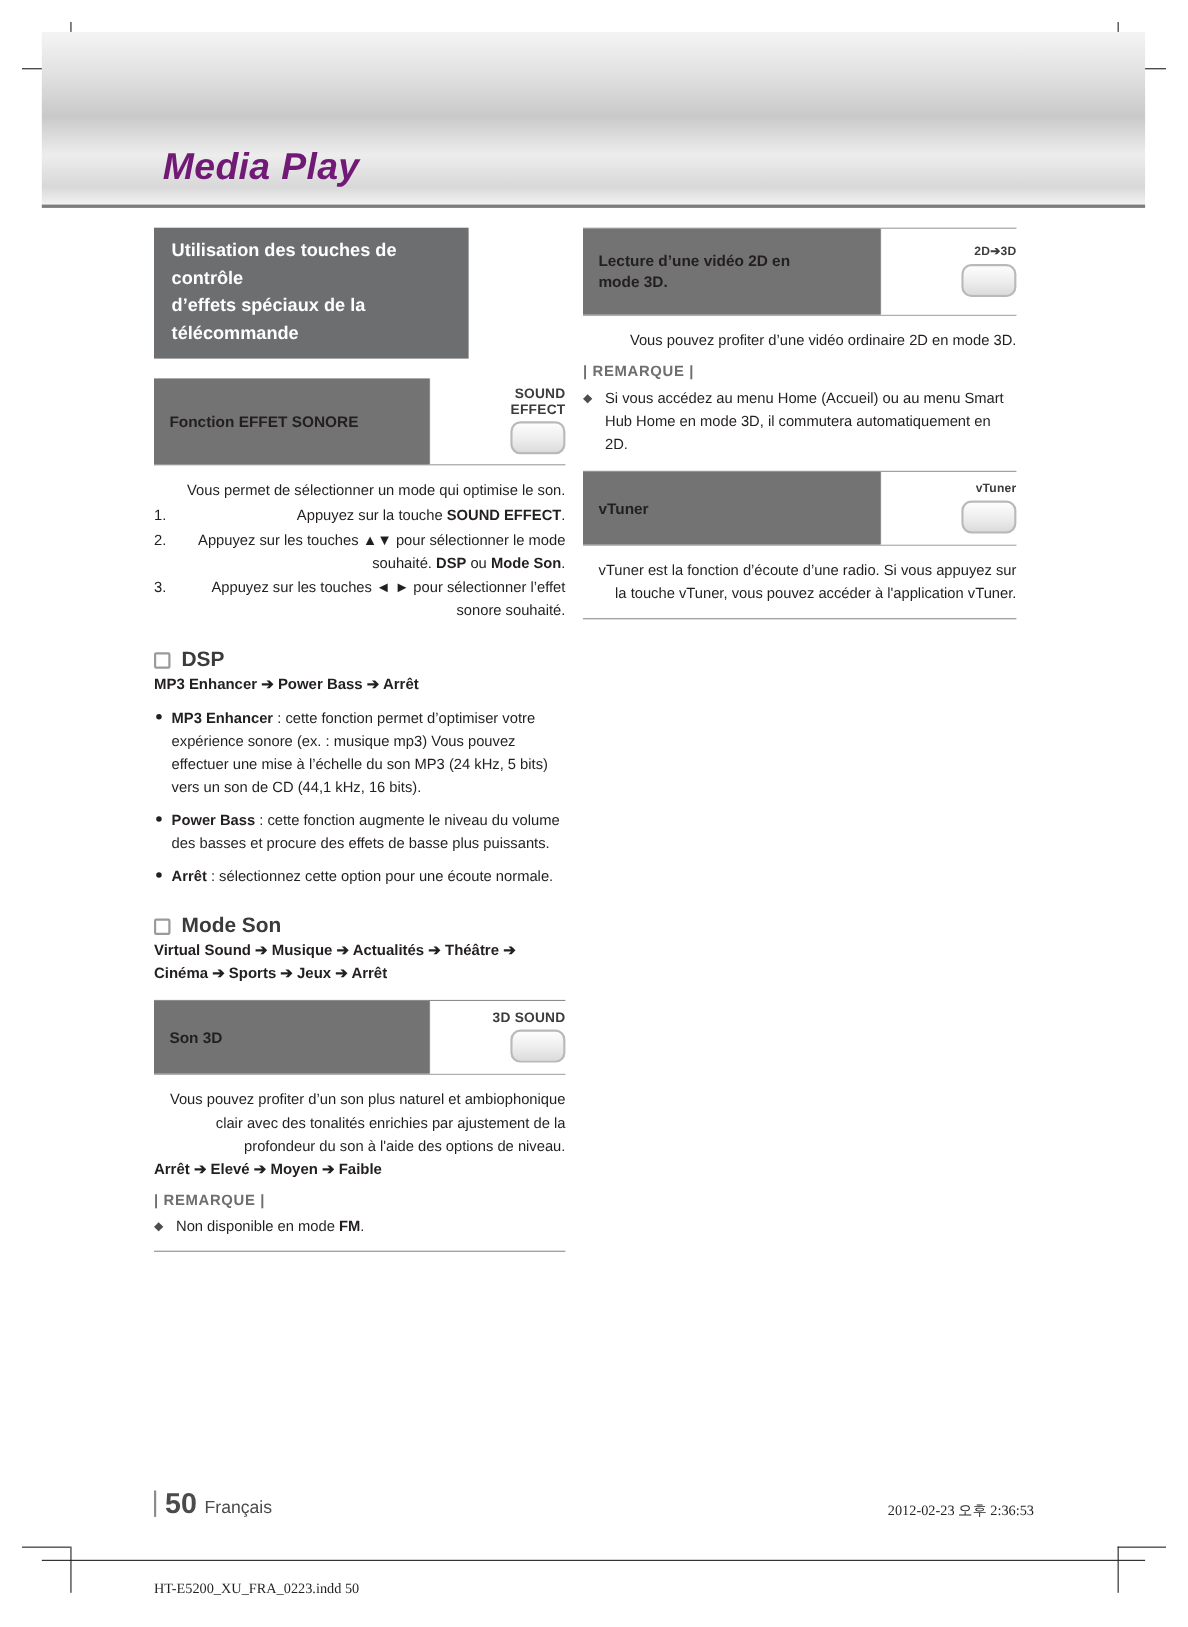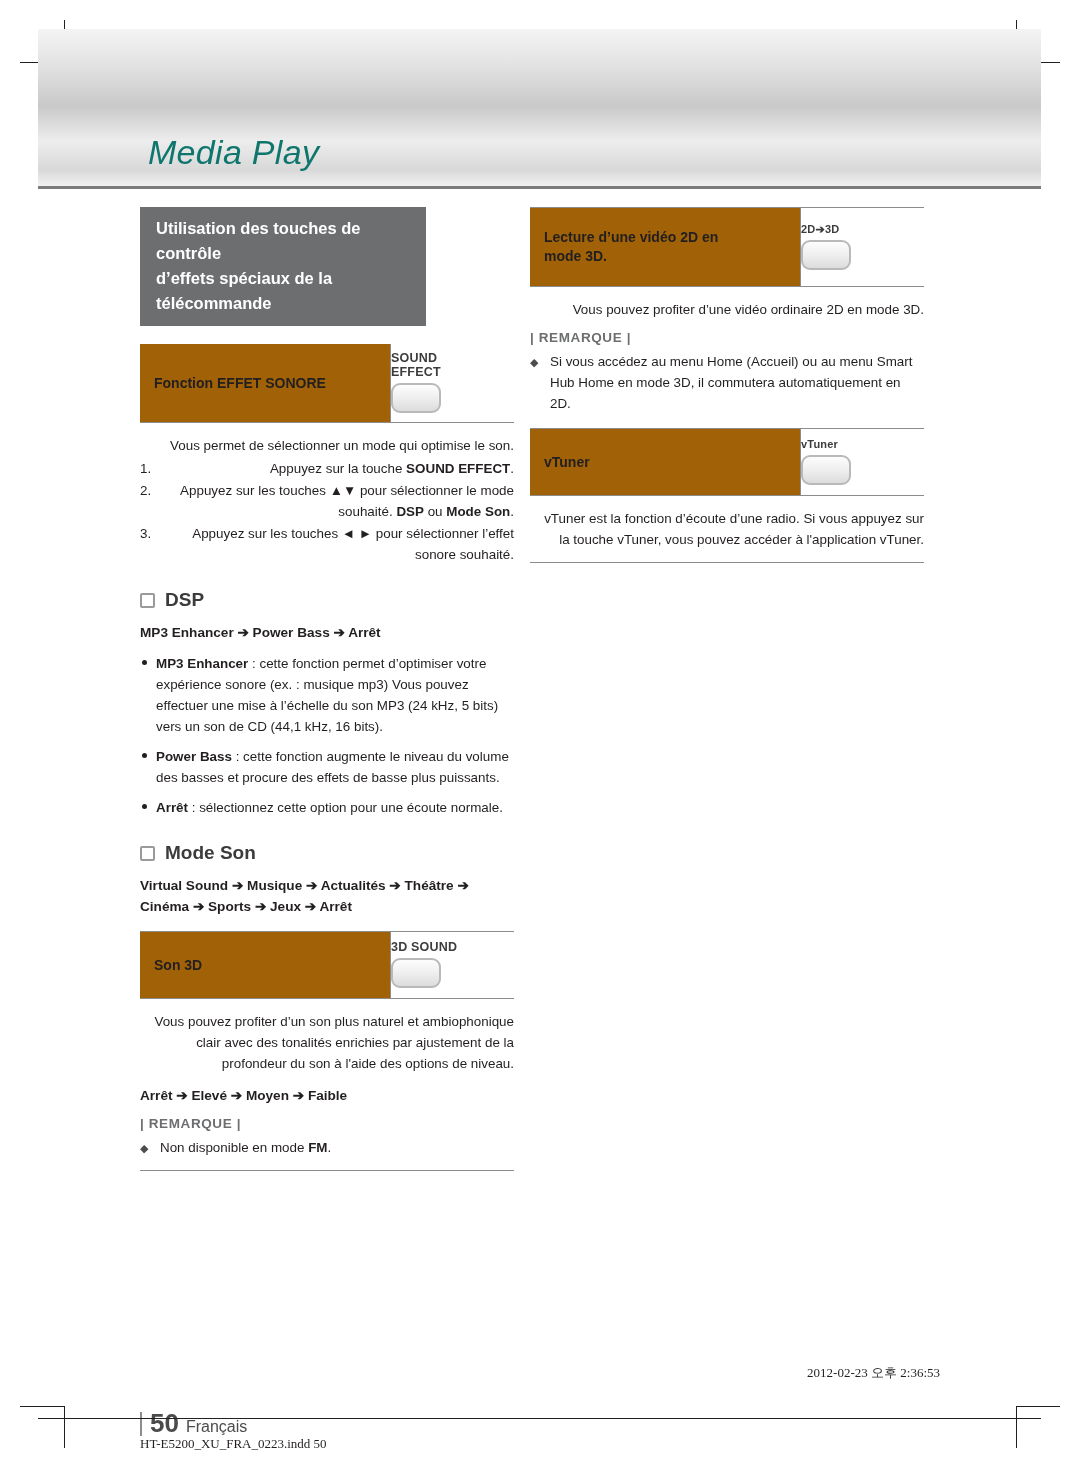--- a/index.html
+++ b/index.html
@@ -39,22 +39,22 @@
     left: 0; right: 0; bottom: 0;
     height: 3px;
     background: #7c7c7c;
   }
   .chapter-title {
     position: absolute;
     left: 148px;
     top: 133px;
     font-size: 34px;
     font-style: italic;
-    font-weight: normal;
-    color: #0f766e;
+    font-weight: bold;
+    color: #701a75;
     letter-spacing: 0.3px;
   }
 
   
   .col-left {
     position: absolute;
     left: 140px;
     top: 207px;
     width: 374px;
   }
@@ -85,31 +85,31 @@
     margin-top: 18px;
   }
   .feature-row .label {
     flex: 1;
     font-size: 14px;
     font-weight: bold;
     display: flex;
     align-items: center;
     padding-left: 14px;
     padding-right: 6px;
-    background: #a16207;
+    background: #737373;
     box-sizing: border-box;
     line-height: 19px;
   }
   .feature-row .keycell {
     width: 124px;
     background: #ffffff;
     border-left: 1px solid #8c8c8c;
     display: flex;
     flex-direction: column;
-    align-items: flex-start;
+    align-items: flex-end;
     justify-content: center;
     padding: 7px 0 9px 0;
     box-sizing: border-box;
   }
   .feature-row.tall .label { min-height: 78px; }
   .feature-row.short .label { min-height: 66px; }
 
   .key-text {
     font-size: 12.5px;
     font-weight: bold;
@@ -170,21 +170,20 @@
     height: 11px;
     border: 2px solid #9a9a9a;
     border-radius: 2px;
     margin-right: 10px;
     display: inline-block;
     background: #ffffff;
   }
   .chain {
     font-size: 13.6px;
     font-weight: bold;
-    margin-top: 11px;
     line-height: 21px;
   }
 
   
   .bul-list {
     margin: 10px 0 0 0;
     padding: 0;
     list-style: none;
   }
   .bul-list li {
@@ -236,21 +235,21 @@
     margin-top: 12px;
   }
   .rule-top {
     border-top: 1px solid #8c8c8c;
   }
 
   
   .page-num {
     position: absolute;
     left: 140px;
-    top: 1408px;
+    top: 1351px;
     display: flex;
     align-items: baseline;
   }
   .page-num .bar {
     width: 2px;
     height: 24px;
     background: #8c8c8c;
     margin-right: 8px;
     position: relative;
     top: 4px;

